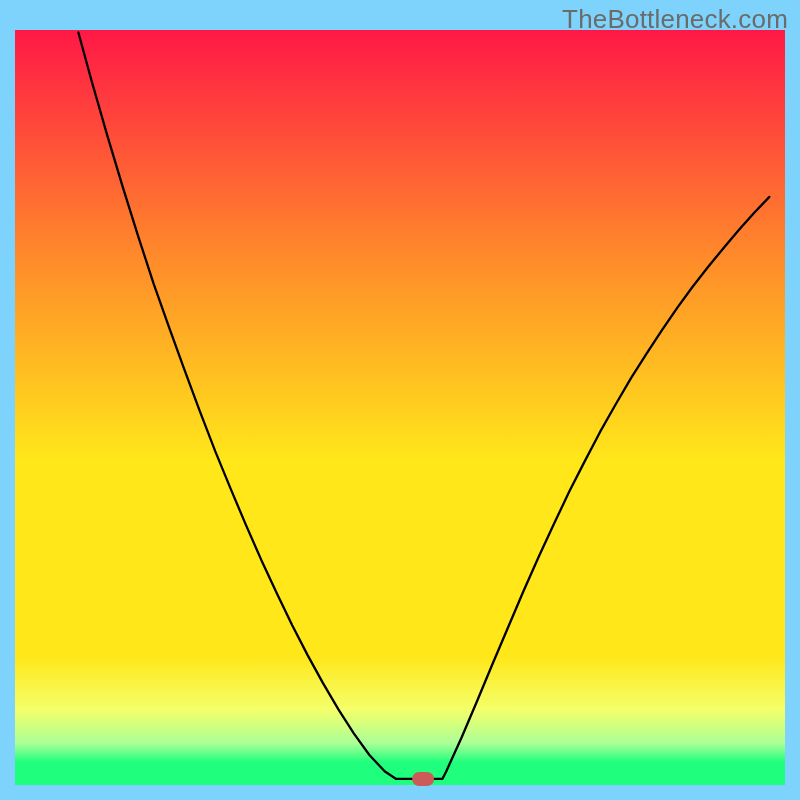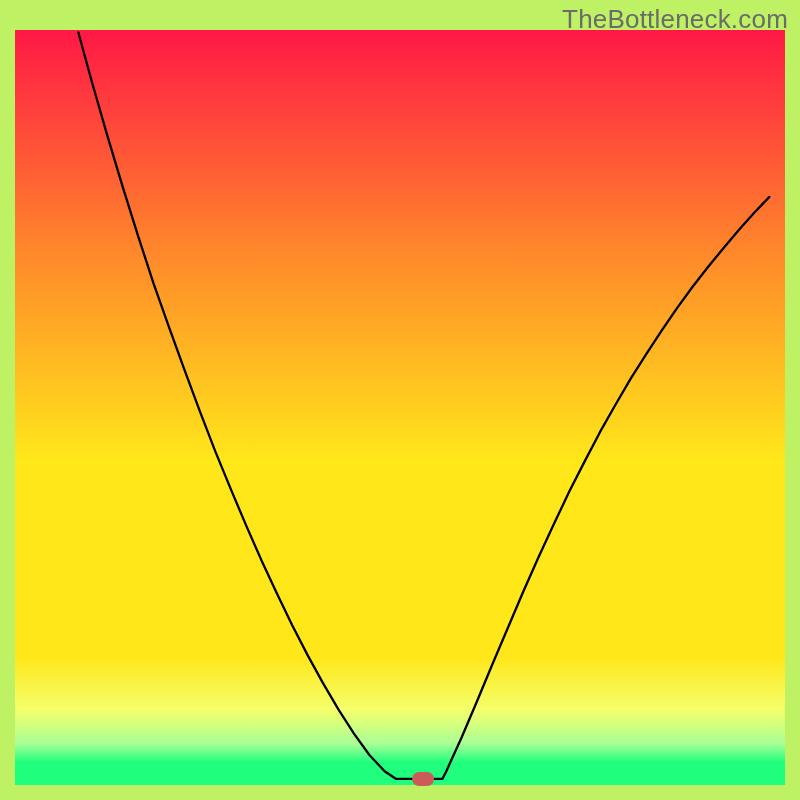--- a/index.html
+++ b/index.html
@@ -6,21 +6,21 @@
     margin: 0;
     padding: 0;
     width: 800px;
     height: 800px;
     background: #000;
     overflow: hidden;
   }
   .outer {
     width: 800px;
     height: 800px;
-    background: #bef264;
+    background: #7dd3fc;
     position: relative;
   }
   .watermark {
     position: absolute;
     top: 4px;
     right: 12px;
     color: #6b6b6b;
     font-family: Arial, Helvetica, sans-serif;
     font-size: 26px;
     font-weight: 500;

